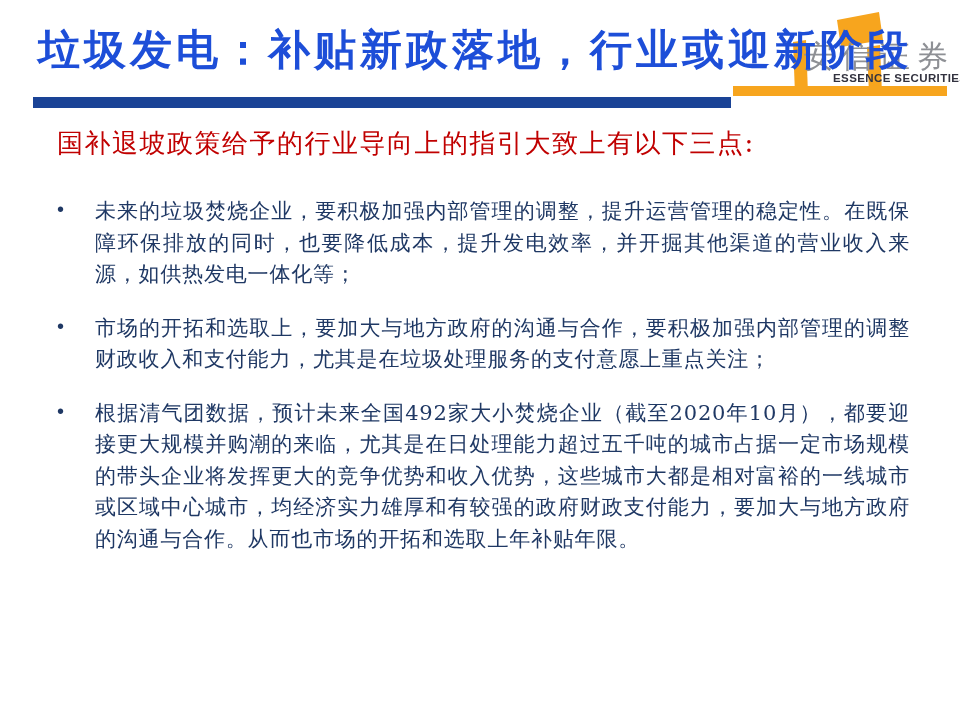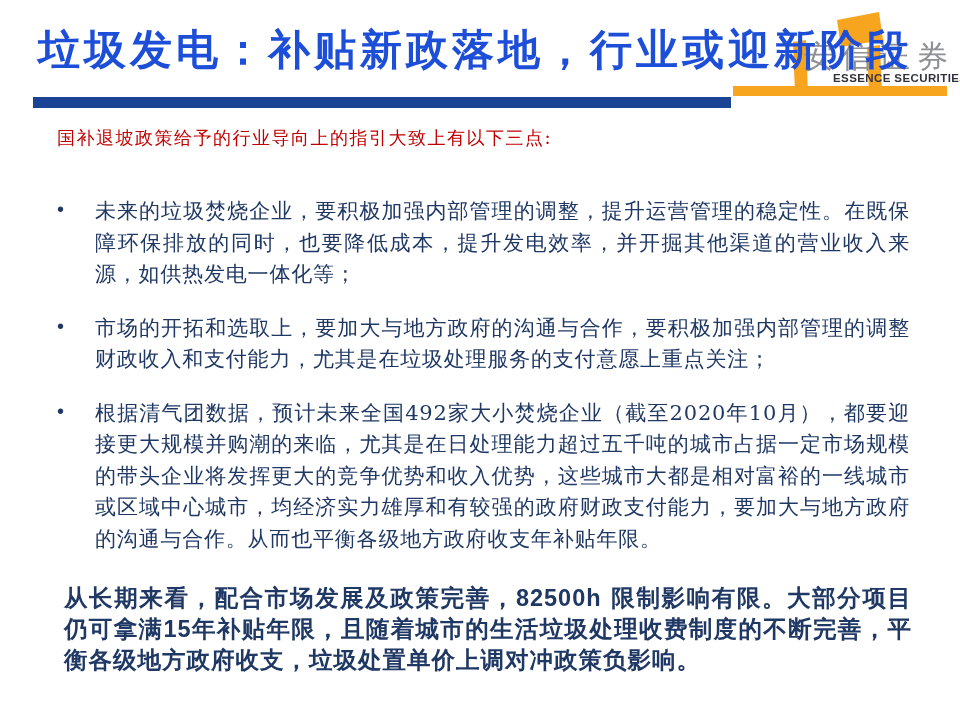--- a/index.html
+++ b/index.html
@@ -23,21 +23,21 @@
   .logo-en{
     position:absolute;left:58px;top:64px;white-space:nowrap;
     font-family:"Liberation Sans",sans-serif;font-weight:bold;
     font-size:11.5px;letter-spacing:0.4px;color:#32323F;
   }
   .bar-blue{position:absolute;left:33px;top:97px;width:698px;height:11px;background:#1A4396;z-index:2;}
   .bar-orange{position:absolute;left:733px;top:86px;width:214px;height:10px;background:#F7A51E;z-index:2;}
   
   .heading{
     position:absolute;left:57px;top:126px;white-space:nowrap;
-    font-size:18px;letter-spacing:1.5px;color:#C00000;
+    font-size:26px;letter-spacing:1.5px;color:#C00000;
   }
   
   .bullets{
     position:absolute;left:55px;top:196px;width:855px;
     color:#1F3864;font-size:21px;line-height:31.5px;letter-spacing:0.8px;
     text-align:justify;
   }
   .bullet{position:relative;padding-left:40px;margin-bottom:22px;}
   .dot{position:absolute;left:2px;top:-2px;font-family:"Liberation Sans",sans-serif;font-size:20px;}
   .b{font-weight:normal;}
@@ -78,22 +78,19 @@
       <span class="b">未来的垃圾焚烧企业，要积极加强内部管理的调整，提升运营管理的稳定性。</span><span>在既保障环保排放的同时，也要降低成本，提升发电效率，并开掘其他渠道的营业收入来源，如供热发电一体化等；</span>
     </div>
 
     <div class="bullet">
       <span class="dot">•</span>
       <span>市场的开拓和选取上，要加大与地方政府的沟通与合作，要积极加强内部管理的调整</span><span class="b">财政收入和支付能力</span><span>，尤其是在垃圾处理服务的支付意愿上重点关注；</span>
     </div>
 
     <div class="bullet">
       <span class="dot">•</span>
-      <span>根据清气团数据，预计未来全国492家大小焚烧企业（截至2020年10月），都要</span><span class="b">迎接更大规模并购潮的来临</span><span>，尤其是在日处理能力超过五千吨的城市占据一定市场规模的带头企业将发挥更大的竞争优势和收入优势，这些城市大都是相对富裕的一线城市或区域中心城市，均经济实力雄厚和有较强的政府财政支付能力，要加大与地方政府的沟通与合作。从而也</span><span class="b">平衡各级地方政府收支</span><span>年补贴年限。</span>
+      <span>根据清气团数据，预计未来全国492家大小焚烧企业（截至2020年10月），都要</span><span class="b">迎接更大规模并购潮的来临</span><span>，尤其是在日处理能力超过五千吨的城市占据一定市场规模的带头企业将发挥更大的竞争优势和收入优势，这些城市大都是相对富裕的一线城市或区域中心城市，均经济实力雄厚和有较强的政府财政支付能力，要加大与地方政府的沟通与合作。从而也</span><span class="b">市场的开拓和选取上</span><span>年补贴年限。</span>
     </div>
 
   </div>
 
-  <div class="summary">
-    <span>从长期来看，配合市场发展及政策完善，</span><span class="num">82500h</span><span> 限制影响有限。大部分项目仍可拿满</span><span class="num">15</span><span>年补贴年限，且随着城市的生活垃圾处理收费制度的不断完善，平衡各级地方政府收支，垃圾处置单价上调对冲政策负影响。</span>
-  </div>
 
 </div>
 
 </body></html>

